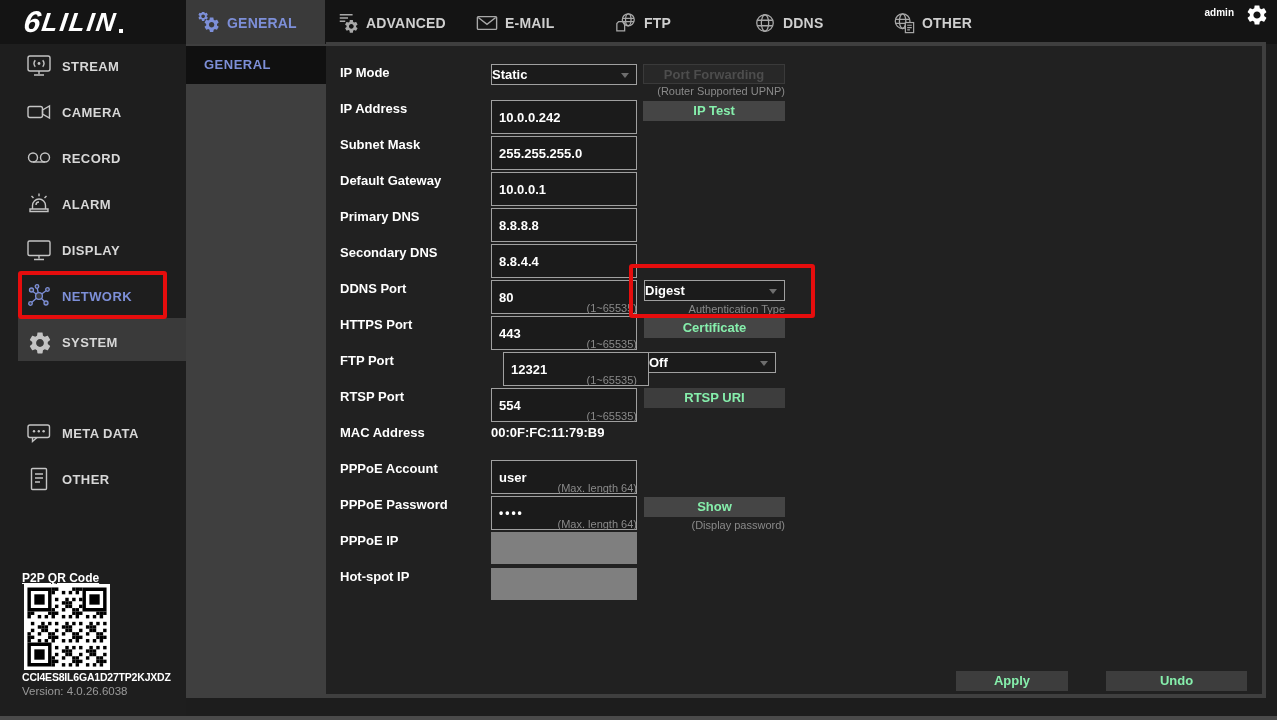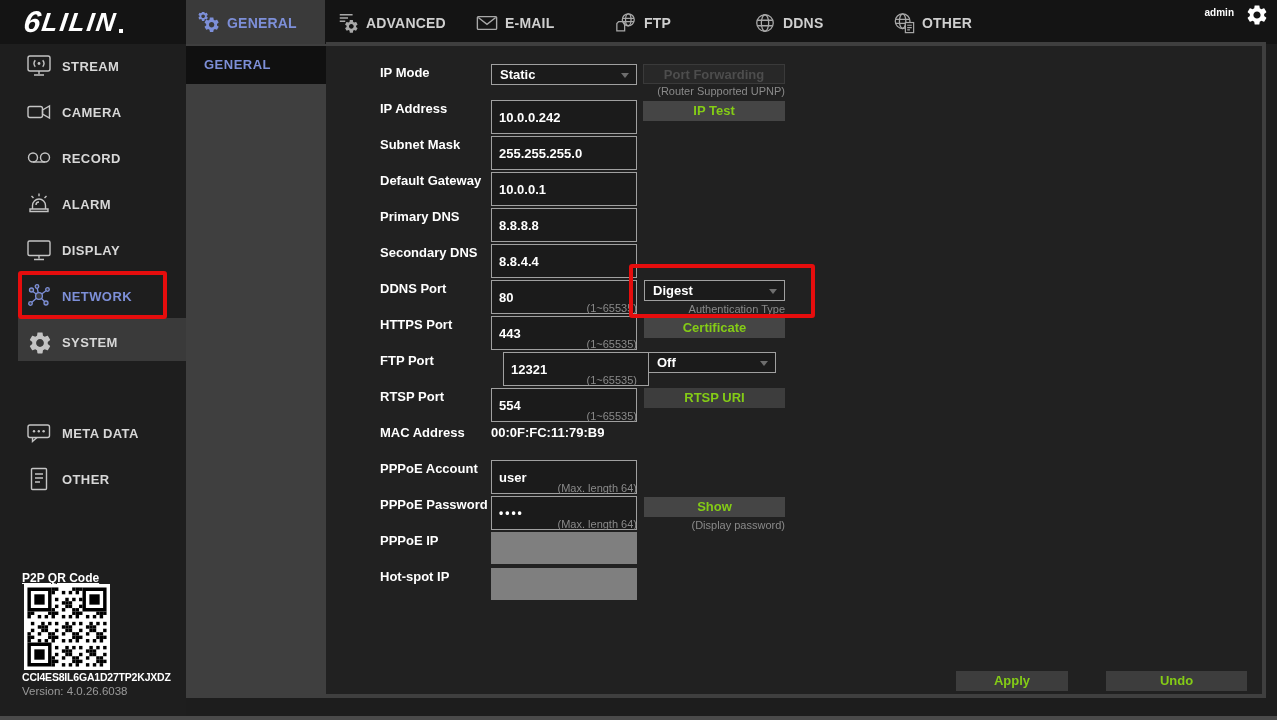--- a/index.html
+++ b/index.html
@@ -43,31 +43,31 @@
   .subsidebar { position:absolute; left:186px; top:44px; width:140px; height:654px; background:#3f3f3f; }
   .subnav-item { position:absolute; left:186px; top:46px; width:140px; height:38px; background:#101010; color:#7d8fd8;
                  font-size:13px; font-weight:600; letter-spacing:0.5px; line-height:38px; padding-left:18px; cursor:pointer; }
 
   
   .main-panel { position:absolute; left:326px; top:42px; width:940px; height:656px; background:#212121;
                 border:4px solid #3f3f3f; border-left:none; }
   .bottom-line { position:absolute; left:0; bottom:0; width:1277px; height:4px; background:#4a4a4a; }
 
   
-  .flabel { position:absolute; left:340px; font-size:13px; font-weight:bold; color:#fff; white-space:nowrap;margin-left:40px; }
+  .flabel { position:absolute; left:340px; font-size:13px; font-weight:bold; color:#fff; white-space:nowrap; }
   .tinput { position:absolute; left:491px; width:146px; height:21px; background:#1b1b1b; border:1px solid #a0a0a0;
             color:#fff; font-family:"Liberation Sans",sans-serif; font-size:13px; font-weight:600; padding:16px 7px; outline:none; }
   .tinput.pwd { letter-spacing:2px; font-size:12px; }
   .tinput.disabled { background:#7f7f7f; border:none; height:20px; }
   .dd { position:absolute; height:21px; background:#1b1b1b; border:1px solid #a0a0a0; color:#fff;
-        font-size:13px; font-weight:600; line-height:19px; padding-left:8px; cursor:pointer; }
+        font-size:13px; font-weight:600; line-height:19px; cursor:pointer; }
   .dd-arrow { position:absolute; right:7px; top:8px; width:0; height:0;
               border-left:4px solid transparent; border-right:4px solid transparent; border-top:5px solid #6e6e6e; }
   .cap { position:absolute; font-size:11px; color:#8a8a8a; white-space:nowrap; }
-  .btn { position:absolute; height:20px; background:#454545; color:#84cc16; font-size:13px; font-weight:bold;
+  .btn { position:absolute; height:20px; background:#454545; color:#86efac; font-size:13px; font-weight:bold;
          text-align:center; line-height:20px; cursor:pointer; }
   .btn.dark { background:#3d3d3d; }
   .btn.disabled { background:#282828; border:1px solid #3a3a3a; color:#4d4d4d; cursor:default; }
   .macval { position:absolute; left:491px; font-size:13px; font-weight:600; color:#fff; }
 
   svg { display:block; }
 </style>
 </head>
 <body>
 

